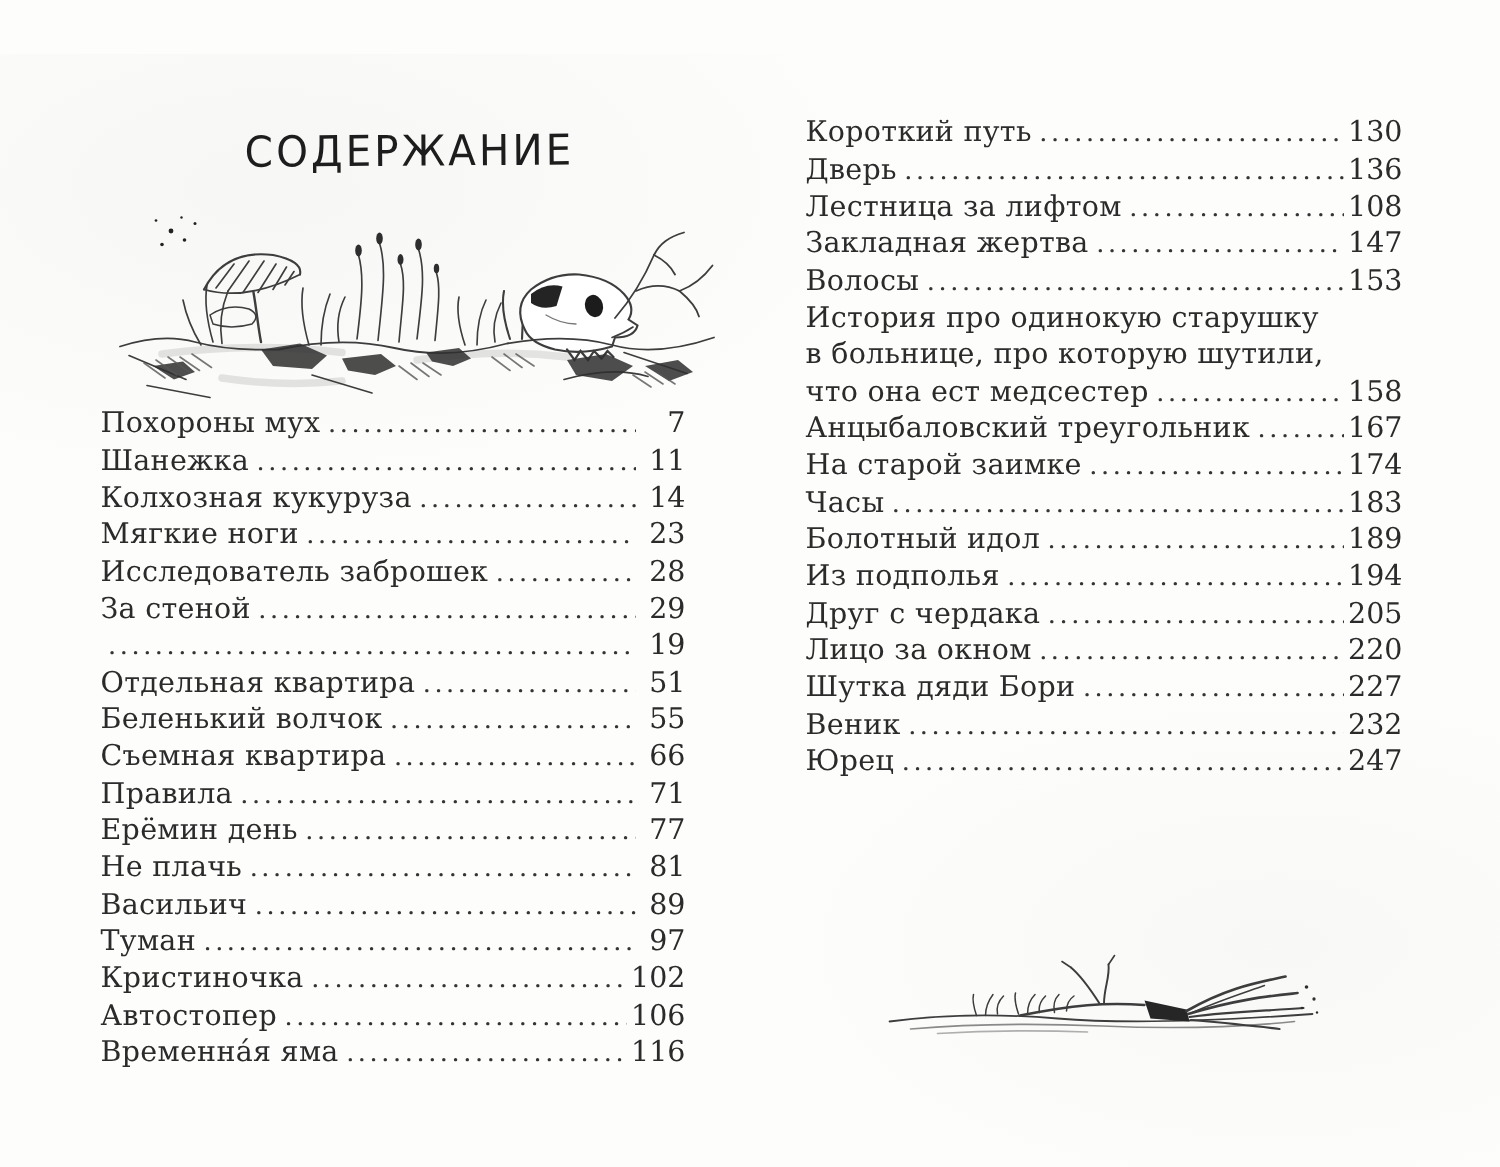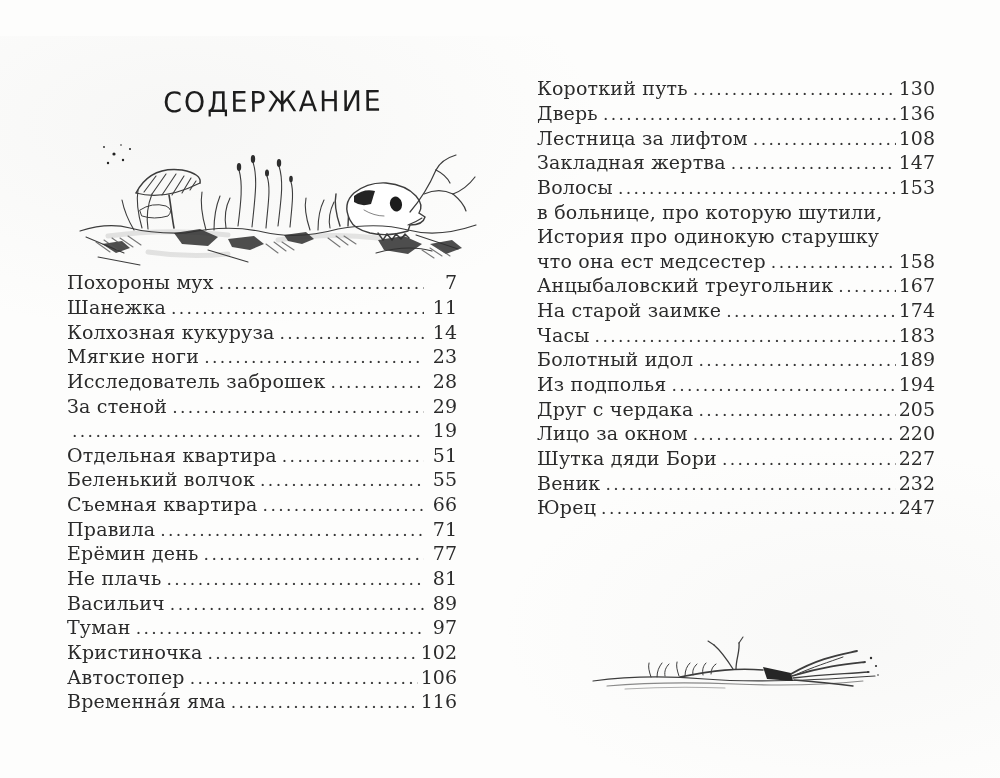--- a/index.html
+++ b/index.html
@@ -290,25 +290,25 @@
         <span class="toc-text">Закладная жертва</span>
         <span class="toc-leader"></span>
         <span class="toc-page">147</span>
       </div>
       <div class="toc-row">
         <span class="toc-text">Волосы</span>
         <span class="toc-leader"></span>
         <span class="toc-page">153</span>
       </div>
       <div class="toc-row no-page">
+        <span class="toc-text">История про одинокую старушку</span>
+
+      </div>
+      <div class="toc-row no-page">
         <span class="toc-text">в больнице, про которую шутили,</span>
-
-      </div>
-      <div class="toc-row no-page">
-        <span class="toc-text">История про одинокую старушку</span>
 
       </div>
       <div class="toc-row">
         <span class="toc-text">что она ест медсестер</span>
         <span class="toc-leader"></span>
         <span class="toc-page">158</span>
       </div>
       <div class="toc-row">
         <span class="toc-text">Анцыбаловский треугольник</span>
         <span class="toc-leader"></span>

